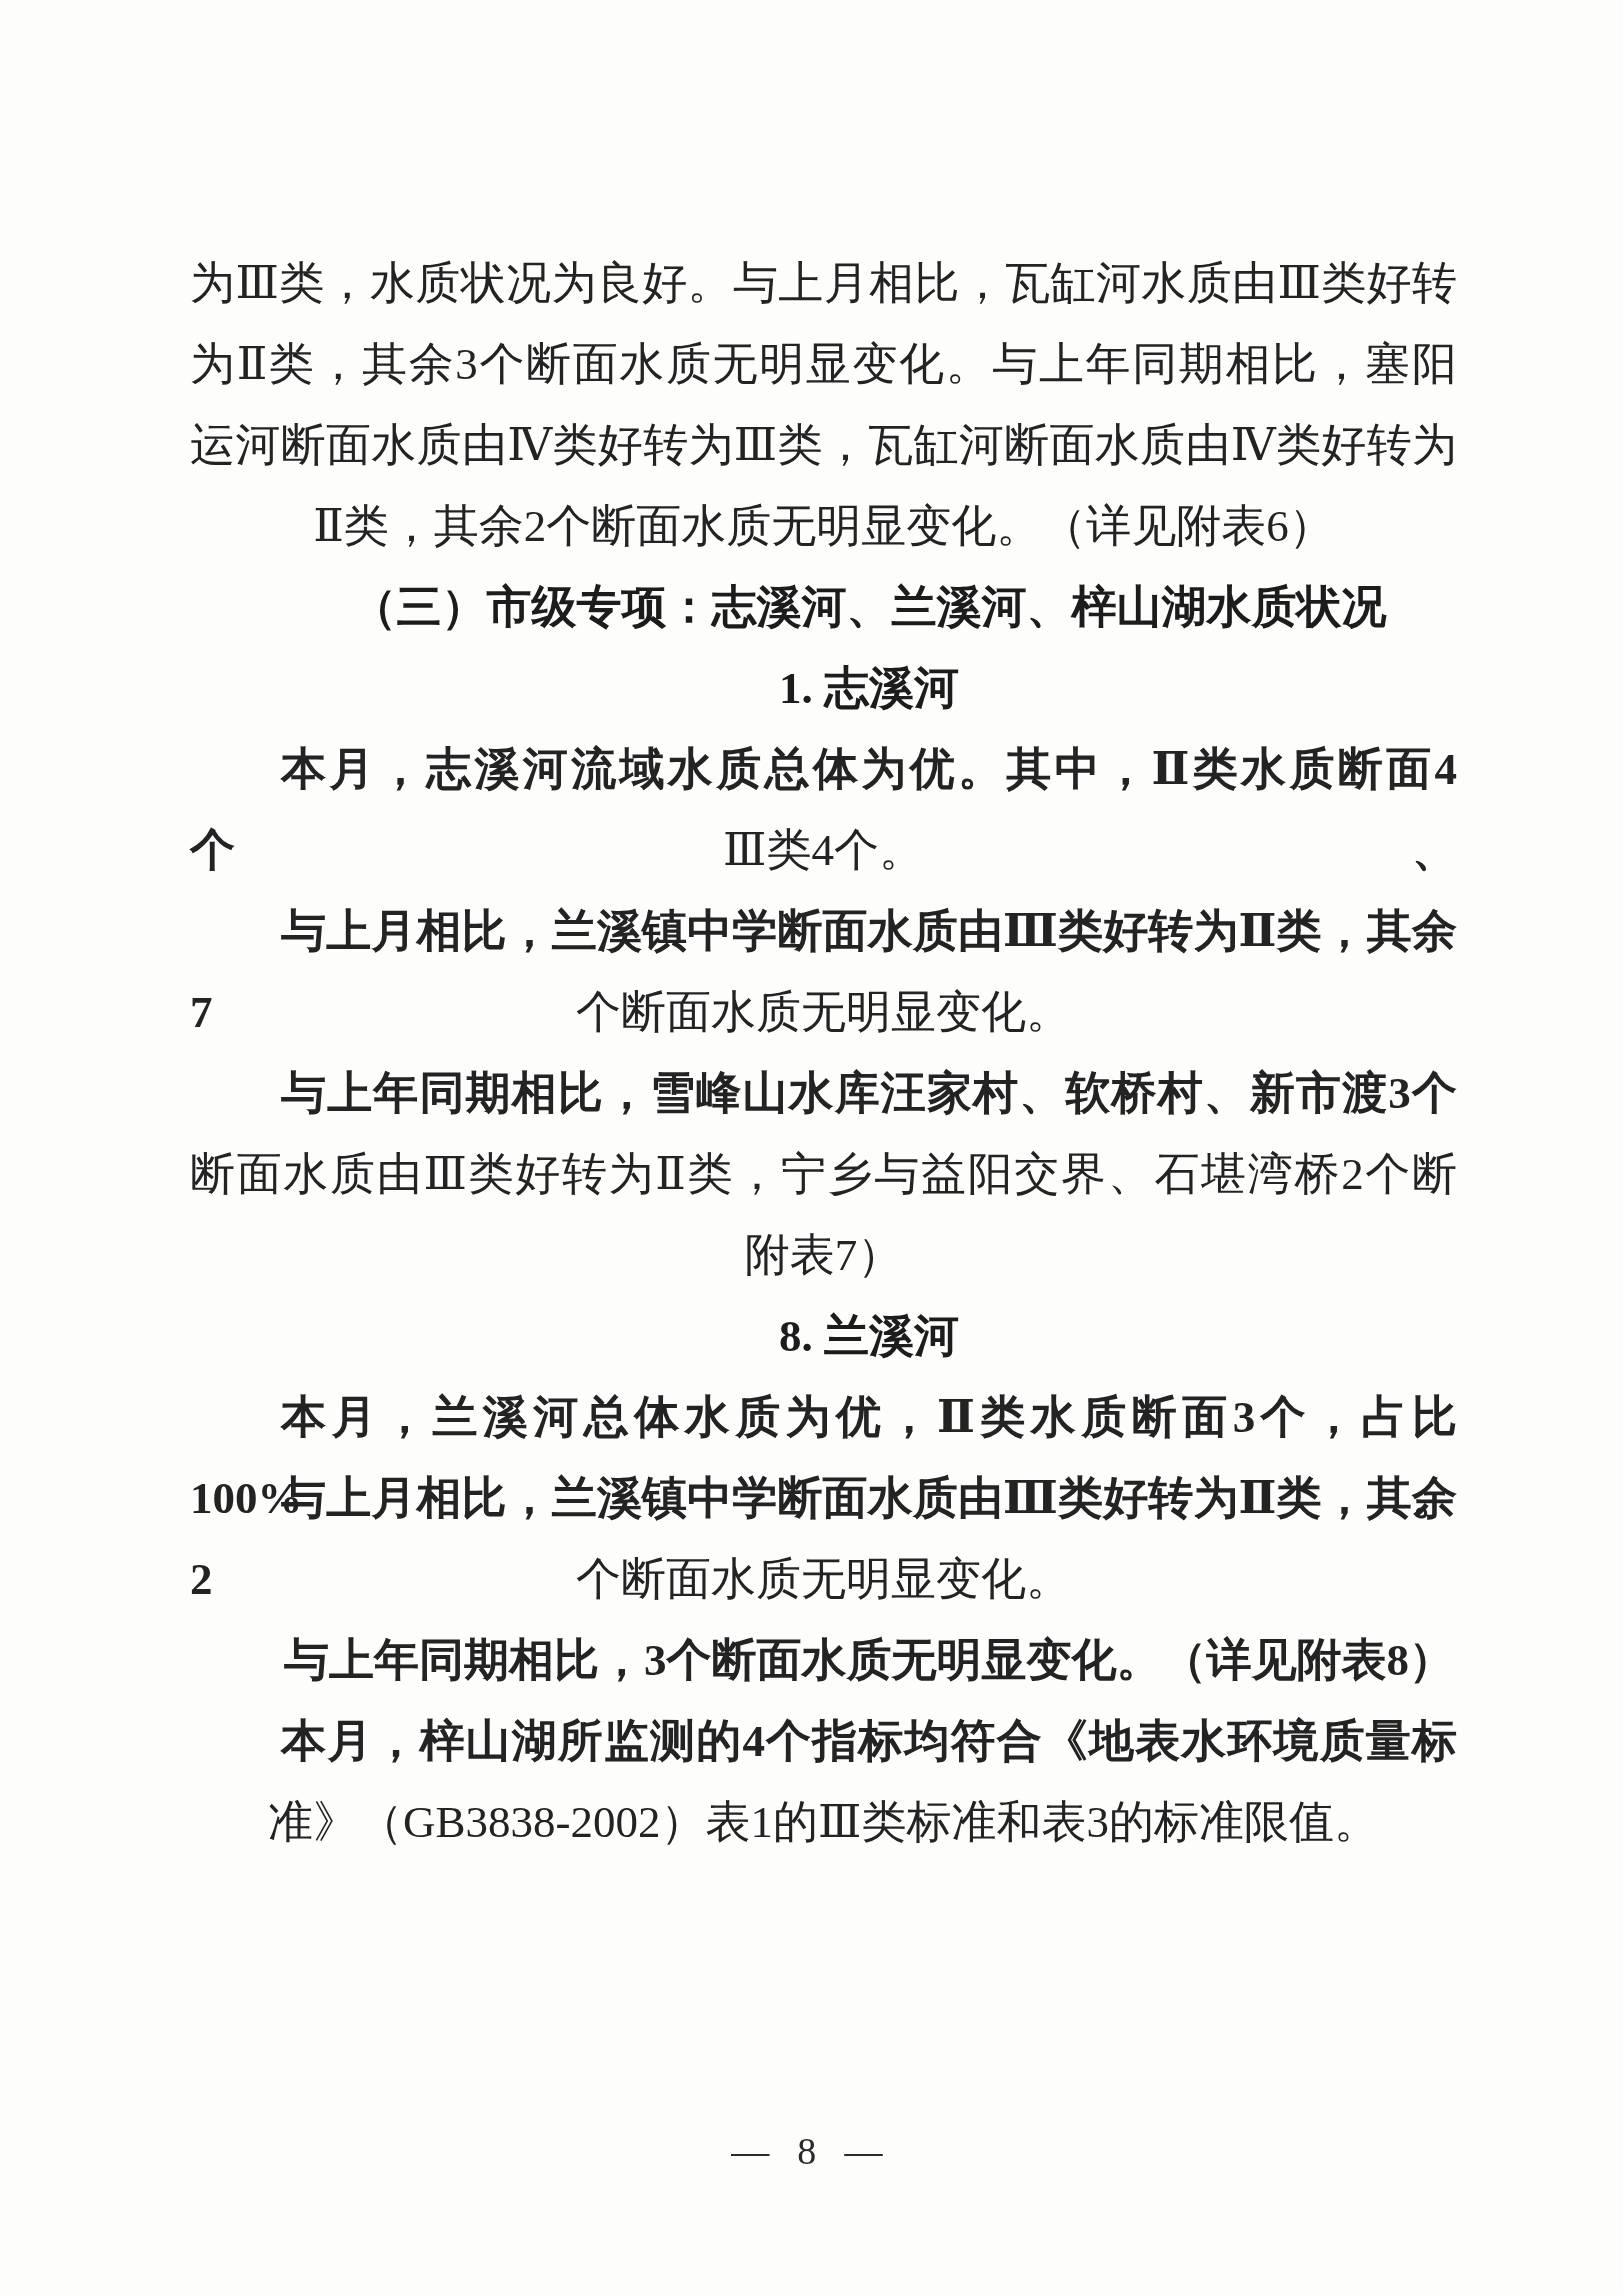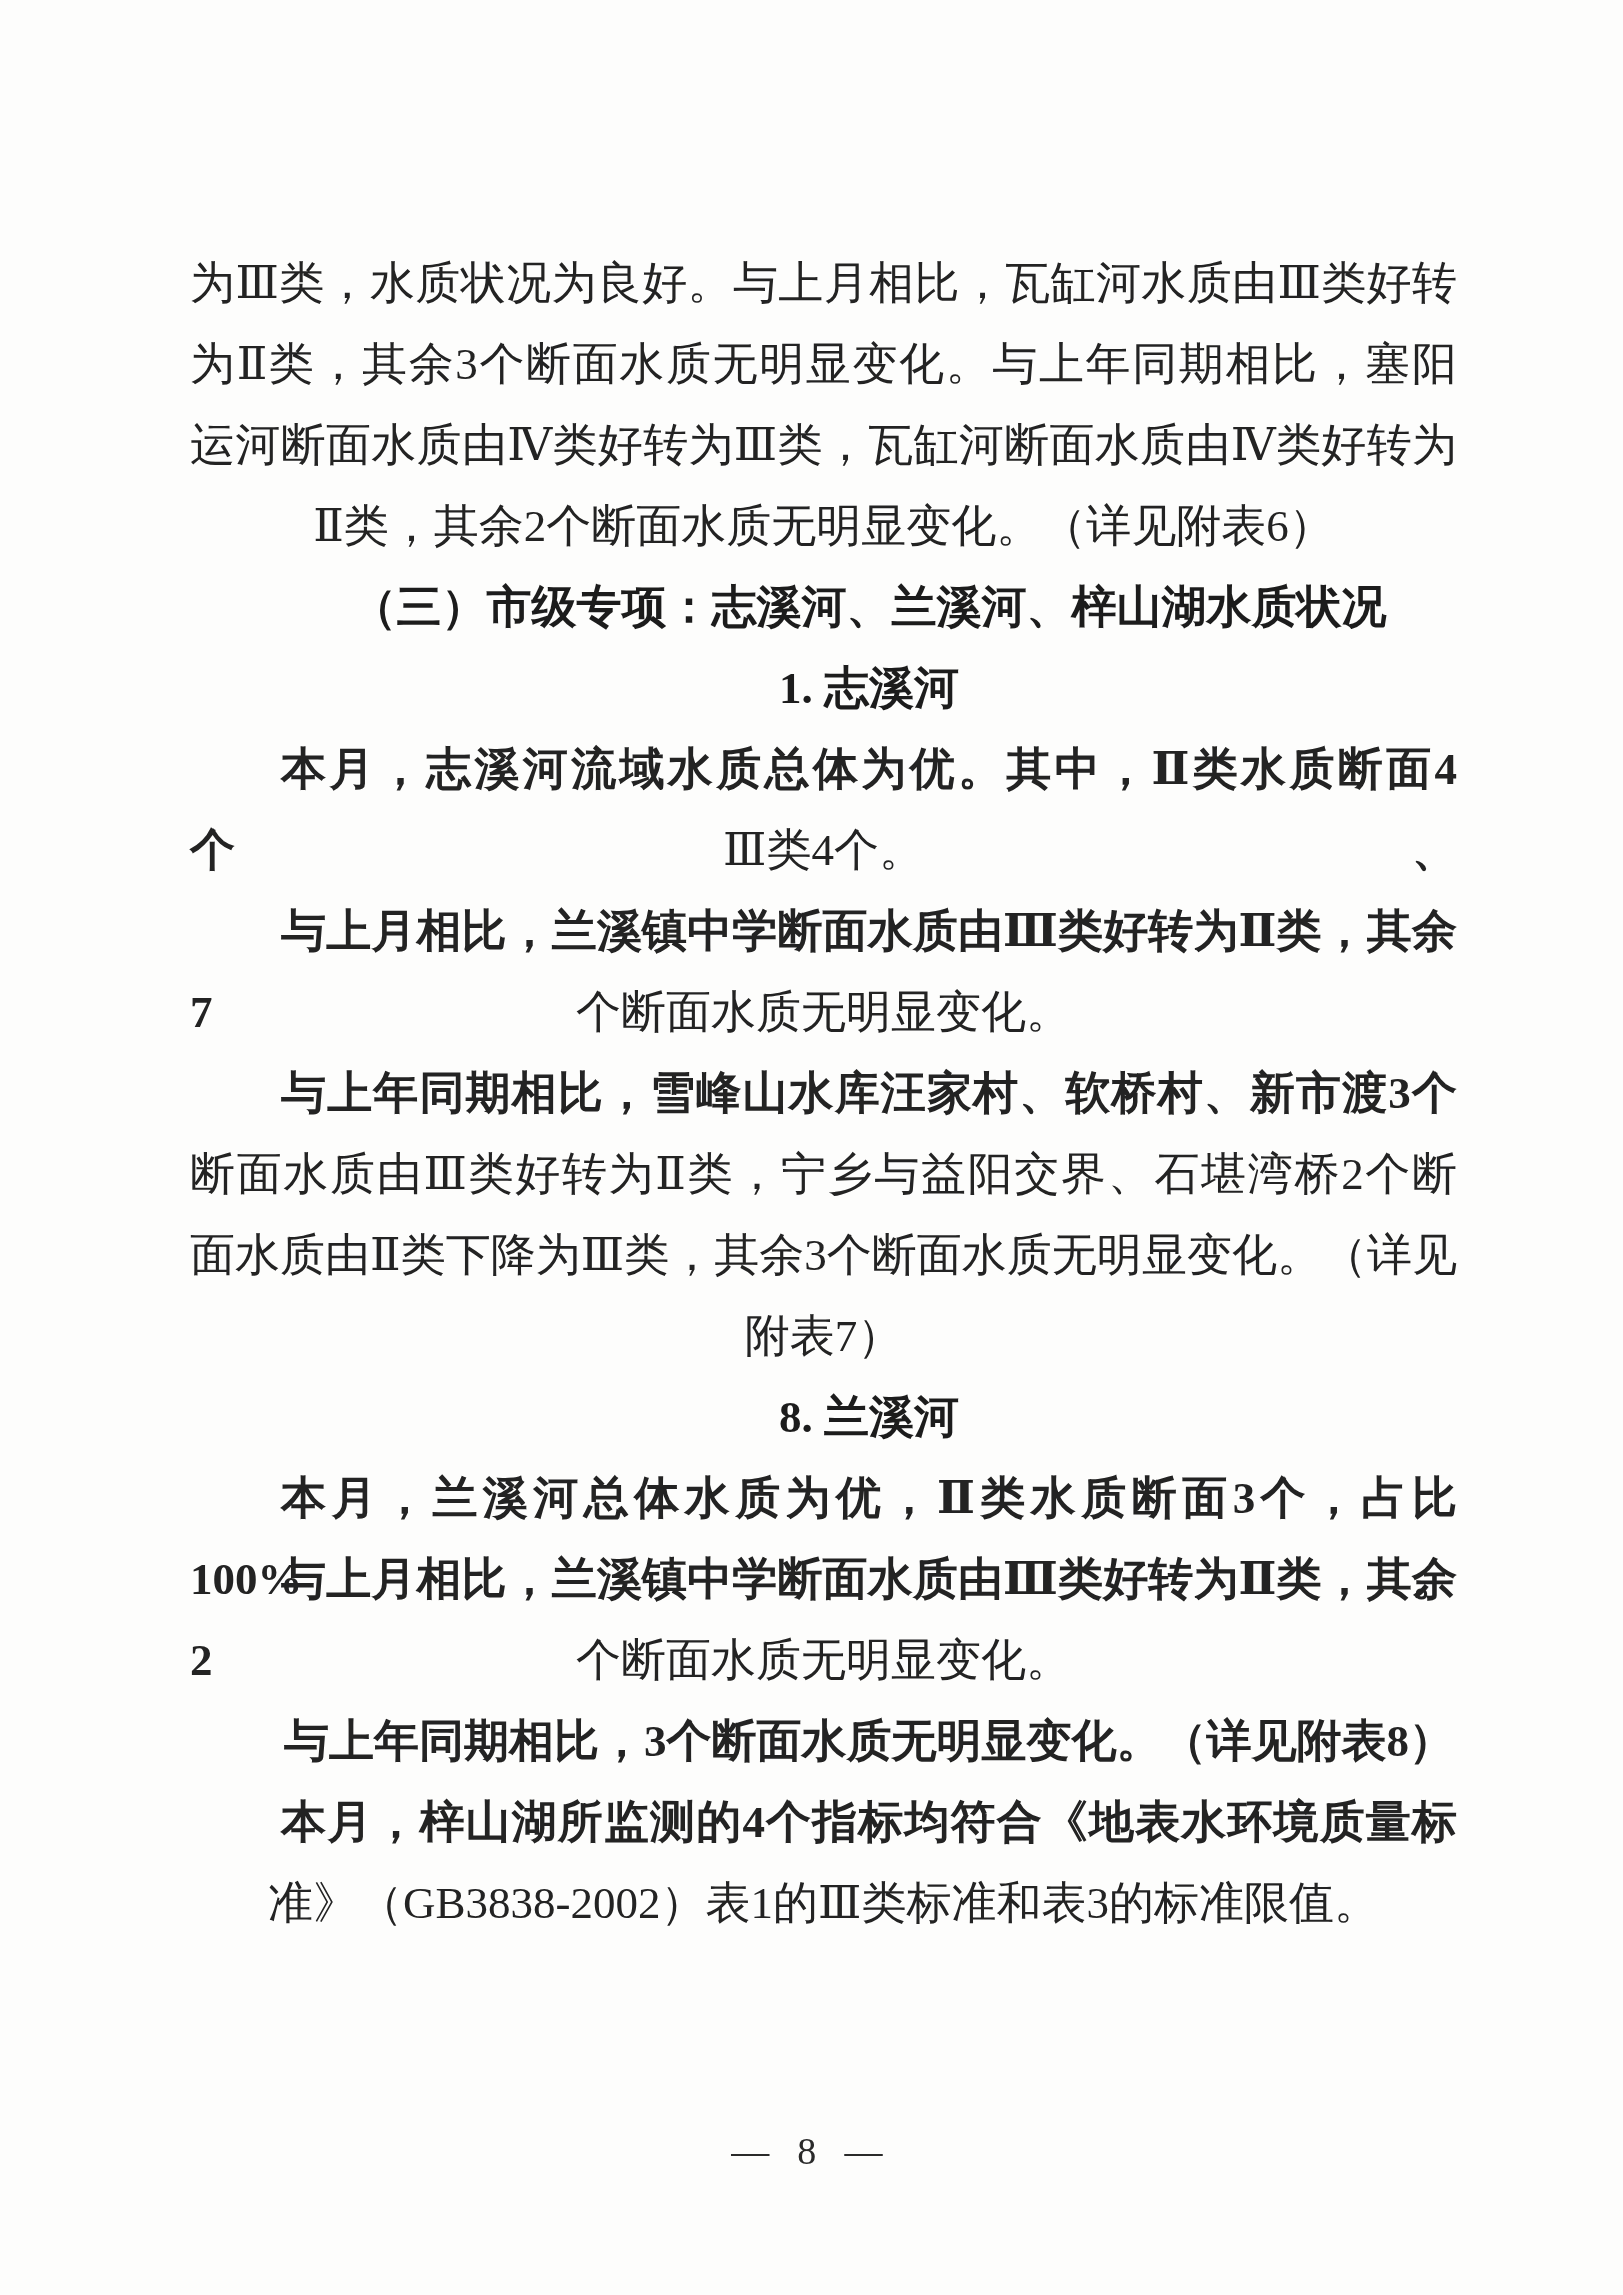--- a/index.html
+++ b/index.html
@@ -66,21 +66,20 @@
       <div class="line fill">运河断面水质由Ⅳ类好转为Ⅲ类，瓦缸河断面水质由Ⅳ类好转为</div>
       <div class="line">Ⅱ类，其余2个断面水质无明显变化。（详见附表6）</div>
       <div class="line indent bold">（三）市级专项：志溪河、兰溪河、梓山湖水质状况</div>
       <div class="line indent bold">1. 志溪河</div>
       <div class="line indent fill">本月，志溪河流域水质总体为优。其中，Ⅱ类水质断面4个、</div>
       <div class="line">Ⅲ类4个。</div>
       <div class="line indent fill">与上月相比，兰溪镇中学断面水质由Ⅲ类好转为Ⅱ类，其余7</div>
       <div class="line">个断面水质无明显变化。</div>
       <div class="line indent fill">与上年同期相比，雪峰山水库汪家村、软桥村、新市渡3个</div>
       <div class="line fill">断面水质由Ⅲ类好转为Ⅱ类，宁乡与益阳交界、石堪湾桥2个断</div>
-      <div class="line fill">面水质由Ⅱ类下降为Ⅲ类，其余3个断面水质无明显变化。（详见</div>
       <div class="line">附表7）</div>
       <div class="line indent bold">8. 兰溪河</div>
       <div class="line indent fill">本月，兰溪河总体水质为优，Ⅱ类水质断面3个，占比100%。</div>
       <div class="line indent fill">与上月相比，兰溪镇中学断面水质由Ⅲ类好转为Ⅱ类，其余2</div>
       <div class="line">个断面水质无明显变化。</div>
       <div class="line indent">与上年同期相比，3个断面水质无明显变化。（详见附表8）</div>
       <div class="line indent fill">本月，梓山湖所监测的4个指标均符合《地表水环境质量标</div>
       <div class="line">准》（GB3838-2002）表1的Ⅲ类标准和表3的标准限值。</div>
     </div>
   <div class="page-number">— 8 —</div>

